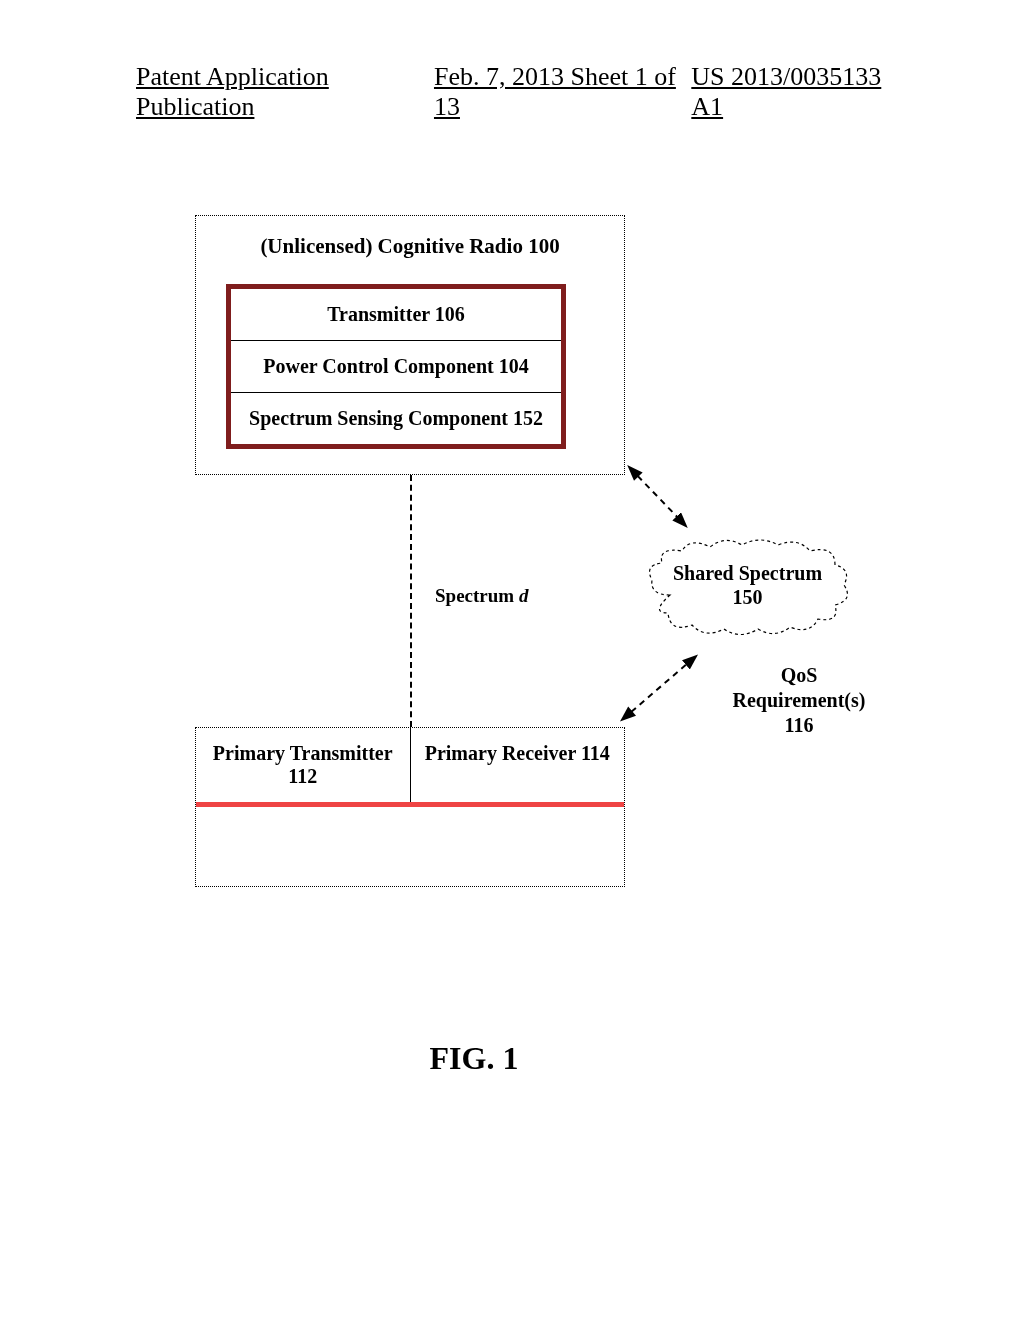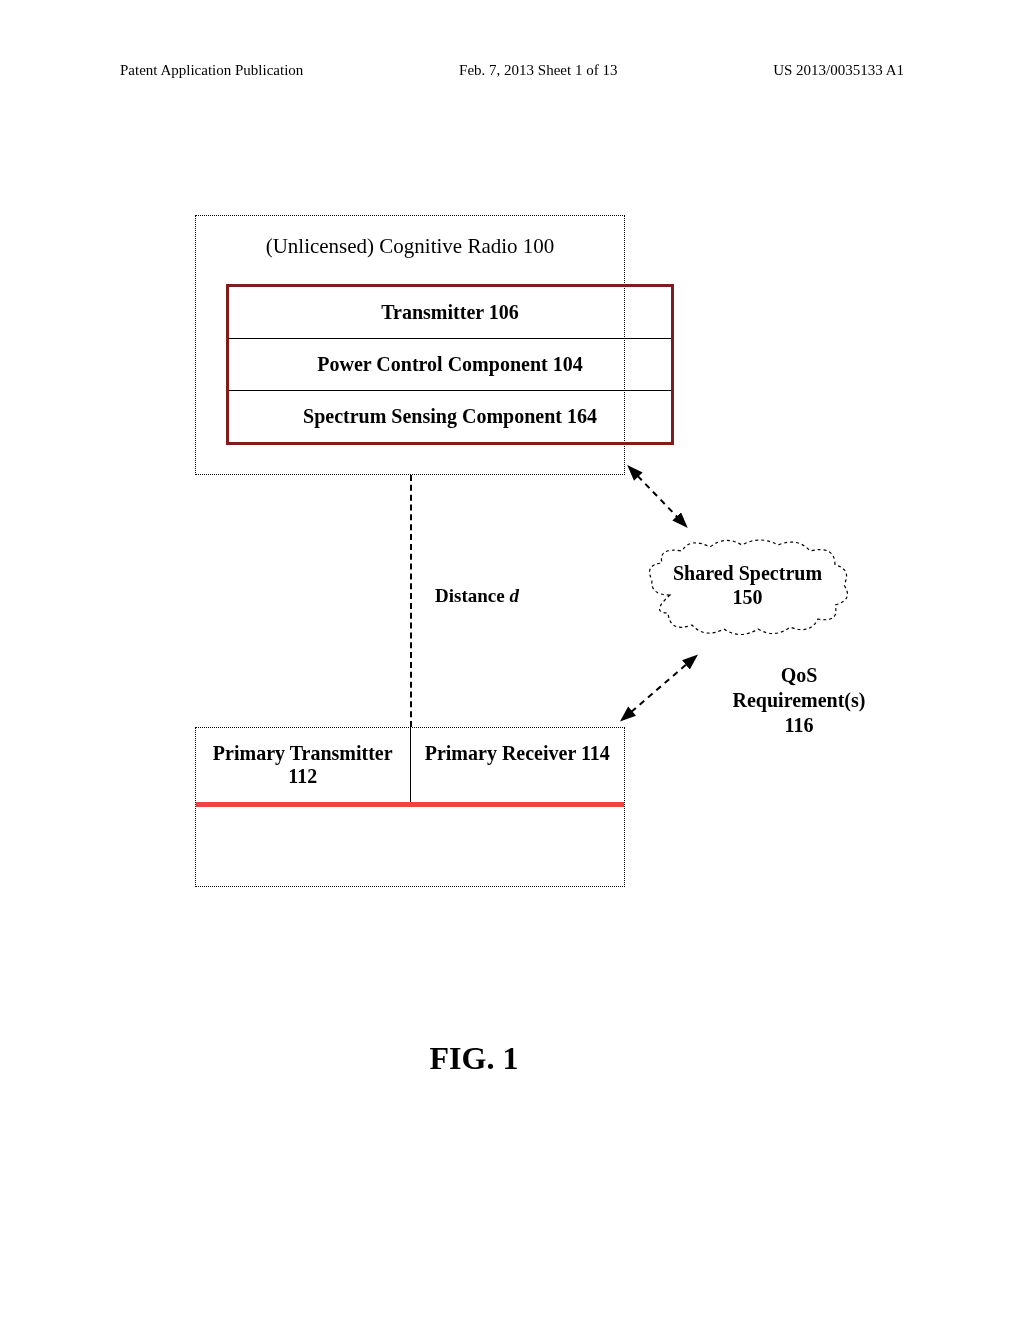--- a/index.html
+++ b/index.html
@@ -6,26 +6,27 @@
 body {
   width: 1024px;
   height: 1320px;
   background: white;
   font-family: "Times New Roman", Times, serif;
   position: relative;
 }
 .header {
   position: absolute;
   top: 62px;
-  left: 0;
+  left: 16px;
   right: 0;
   padding: 0 120px;
   display: flex;
   justify-content: space-between;
-  font-size: 15px;
+  font-size: 26px;
+  text-decoration: underline;
 }
 .header-left { }
 .header-center { }
 .header-right { }
 
 .diagram {
   position: absolute;
   top: 215px;
   left: 195px;
   width: 680px;
@@ -36,30 +37,30 @@
 .cog-radio {
   position: absolute;
   top: 0;
   left: 0;
   width: 430px;
   height: 260px;
   border: 1px dotted #000;
   text-align: center;
 }
 .cog-radio-title {
-  font-weight: normal;
+  font-weight: bold;
   font-size: 21px;
   padding-top: 18px;
 }
 .cog-inner {
   position: absolute;
   top: 68px;
   left: 30px;
-  width: 448px;
-  border: 3px solid #7f1d1d;
+  width: 340px;
+  border: 5px solid #7f1d1d;
 }
 .cog-row {
   border-bottom: 1px solid #000;
   padding: 14px 6px;
   font-weight: bold;
   font-size: 20px;
   text-align: center;
 }
 .cog-row:last-child { border-bottom: none; }
 
@@ -181,27 +182,27 @@
   <span class="header-right">US 2013/0035133 A1</span>
 </div>
 
 <div class="diagram">
 
   <div class="cog-radio">
     <div class="cog-radio-title">(Unlicensed) Cognitive Radio 100</div>
     <div class="cog-inner">
       <div class="cog-row">Transmitter 106</div>
       <div class="cog-row">Power Control Component 104</div>
-      <div class="cog-row">Spectrum Sensing Component 164</div>
+      <div class="cog-row">Spectrum Sensing Component 152</div>
     </div>
   </div>
 
   <div class="distance-line"></div>
   <div class="distance-label">
-    <span>Distance </span><span class="ital">d</span>
+    <span>Spectrum </span><span class="ital">d</span>
   </div>
 
   <div class="primary-user">
     <div class="primary-inner">
       <div class="primary-cell">Primary Transmitter 112</div>
       <div class="primary-cell">Primary Receiver 114</div>
     </div>
   </div>
 
   <div class="cloud">

